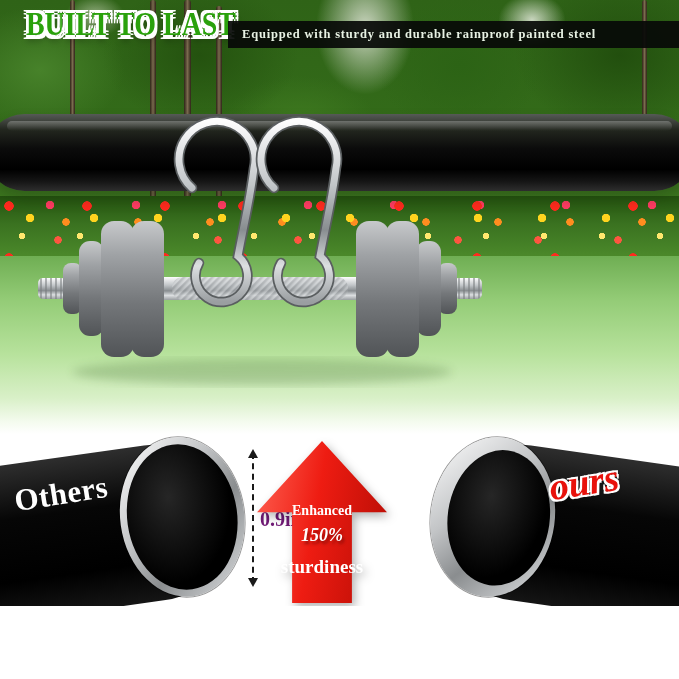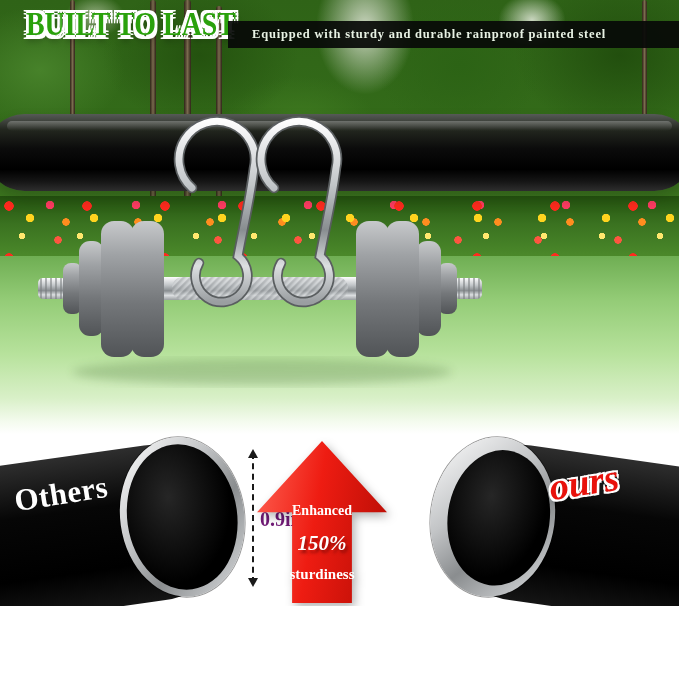--- a/index.html
+++ b/index.html
@@ -42,21 +42,21 @@
     background:linear-gradient(180deg,rgba(255,255,255,.25),rgba(255,255,255,0));}
 
   .rig{position:absolute;left:0;top:0;width:679px;height:434px;}
 
   
   .headline{position:absolute;left:26px;top:4px;font-size:31px;font-weight:800;letter-spacing:0;
     color:var(--title-green,#2aa10c);transform:scale(.9,1.12);transform-origin:left top;white-space:nowrap;
     text-shadow:-3px -3px 0 #fff,3px -3px 0 #fff,-3px 3px 0 #fff,3px 3px 0 #fff,
                 -3px 0 0 #fff,3px 0 0 #fff,0 -3px 0 #fff,0 3px 0 #fff,0 5px 6px rgba(0,0,0,.35);}
   .subtitle{position:absolute;left:228px;right:0;top:21px;height:27px;background:rgba(8,10,8,.93);
-    display:flex;align-items:center;padding-left:24px;}
+    display:flex;align-items:center;padding-left:14px;}
   .subtitle span{color:#e8f2e4;font-size:12.5px;font-weight:600;letter-spacing:.8px;white-space:nowrap;}
 
   
   .pipe{position:absolute;width:330px;height:156px;}
   .pipe-left{left:-98px;top:434px;transform:rotate(-8deg);transform-origin:100% 50%;}
   .pipe-right{left:443px;top:434px;transform:rotate(8deg);transform-origin:0% 50%;}
   .pipe-body{position:absolute;inset:0;
     background:linear-gradient(180deg,#2e2e2e,#060606 35%,#000 75%,#151515);}
   .pipe-left  .pipe-body{border-radius:0 80px 80px 0 / 0 80px 80px 0;}
   .pipe-right .pipe-body{border-radius:80px 0 0 80px / 80px 0 0 80px;}
@@ -88,23 +88,23 @@
   .measure-left  .measure-text{left:8px;top:64px;}
   .measure-right .measure-text{left:7px;top:60px;}
 
   .big-arrow{position:absolute;left:257px;top:441px;width:130px;height:162px;
     filter:drop-shadow(3px 4px 5px rgba(0,0,0,.3));}
   .arrow-shape{position:absolute;inset:0;
     clip-path:polygon(50% 0,100% 44%,73% 44%,73% 100%,27% 100%,27% 44%,0 44%);
     background:linear-gradient(100deg,#ff6152 0%,var(--arrow-red,#ee1c12) 45%,#b50c04 100%);}
   .arrow-text{position:absolute;left:0;right:0;top:62px;text-align:center;color:#fff;}
   .at1{font-size:14px;font-weight:700;}
-  .at2{font-size:21px;font-weight:800;font-style:italic;margin-top:12px;
+  .at2{font-size:18px;font-weight:800;font-style:italic;margin-top:6px;
     text-shadow:2px 3px 3px rgba(70,0,0,.55);}
-  .at3{font-size:15px;font-weight:700;margin-top:10px;}
+  .at3{font-size:19px;font-weight:700;margin-top:10px;}
 
   .caption{position:absolute;font-size:18px;font-weight:600;color:#111;line-height:1.4;}
   .caption-left{left:42px;top:602px;}
   .caption-right{left:486px;top:602px;}
   .red{color:var(--accent-red,#e8120c);}
   .caption .val{margin-left:6px;}
 </style>
 </head>
 <body>
 

